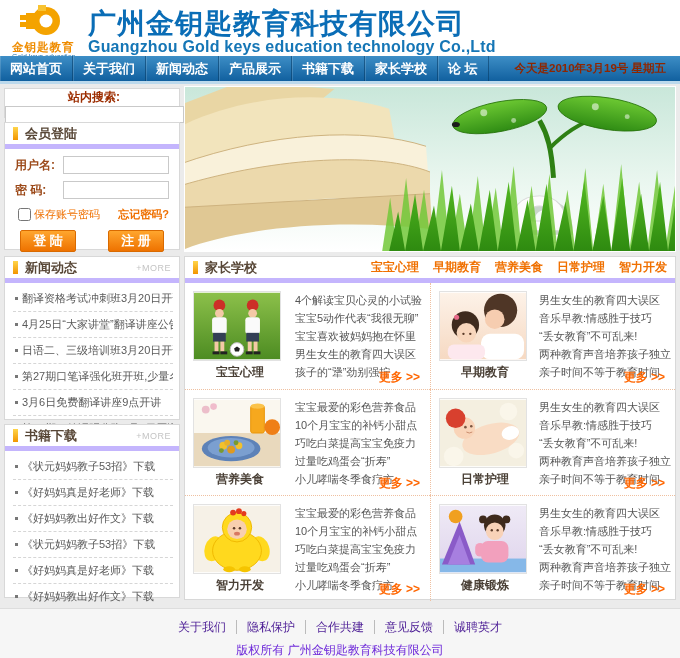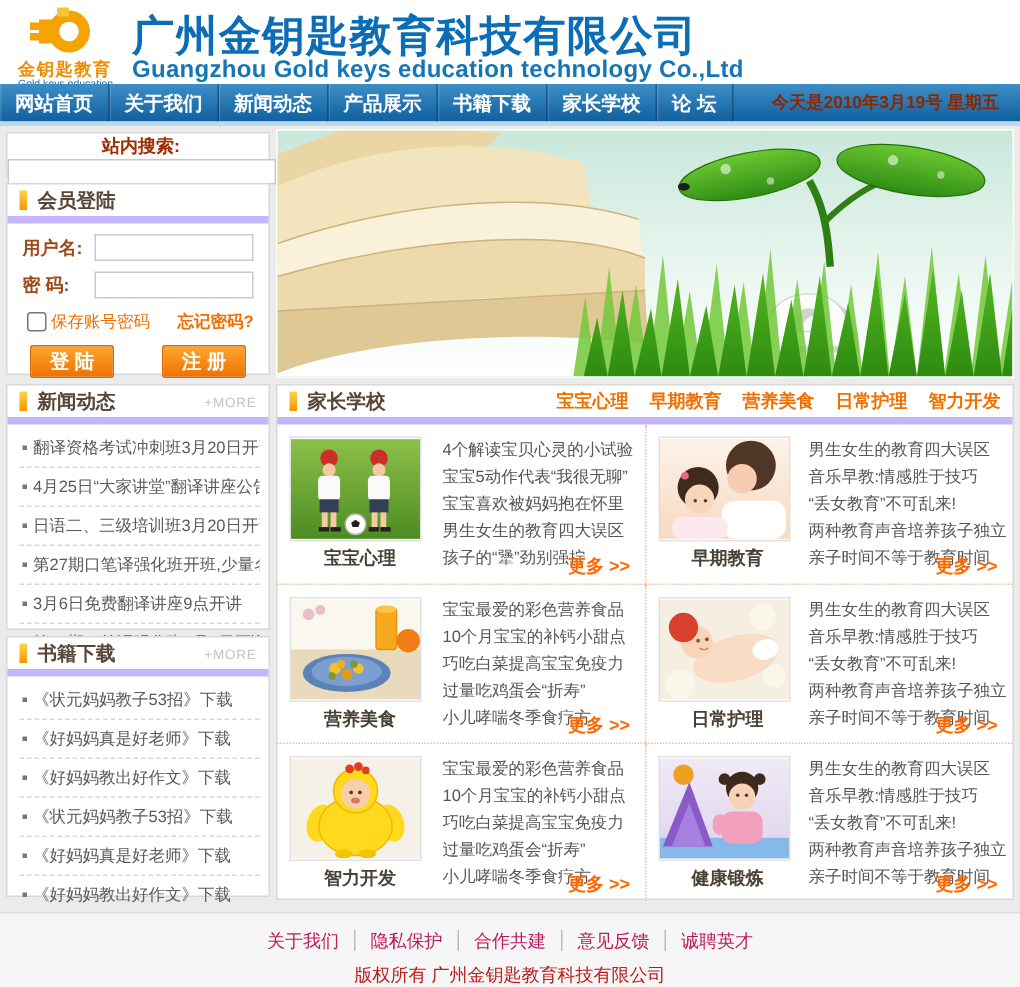--- a/index.html
+++ b/index.html
@@ -80,24 +80,24 @@
   .thumb-col { width:94px; text-align:center; }
   .thumb { width:88px; height:70px; border:1px solid #e2e2e2; overflow:hidden; cursor:pointer; background:#fff; }
   .thumb svg { display:block; width:86px; height:68px; }
   .caption { font-size:12px; font-weight:bold; color:#4a4036; margin-top:3px; cursor:pointer; }
   .lines { flex:1; padding-left:8px; }
   .line { font-size:11px; color:#555; line-height:18px; white-space:nowrap; overflow:hidden; cursor:pointer; }
   .more { position:absolute; right:10px; bottom:3px; font-size:12px; font-weight:bold; color:#ff6600; cursor:pointer; }
 
   
   .footer { position:absolute; top:608px; left:0; width:680px; height:50px; background:#f6f6f6; border-top:1px solid #ddd; text-align:center; }
-  .footer-links { margin-top:10px; font-size:12px; color:#be185d; }
+  .footer-links { margin-top:10px; font-size:12px; color:#4c1d95; }
   .footer-links span { cursor:pointer; padding:0 10px; }
   .footer-links span + span { border-left:1px solid #bbb; }
-  .copyright { margin-top:6px; font-size:12px; color:#b91c1c; }
+  .copyright { margin-top:6px; font-size:12px; color:#6d28d9; }
 </style>
 </head>
 <body>
 
 <div id="page">
 
 
   <div class="logo">
     <svg width="46" height="38" viewBox="0 0 46 38">
       <rect x="2" y="12" width="6" height="5" fill="#f4a300"></rect>

